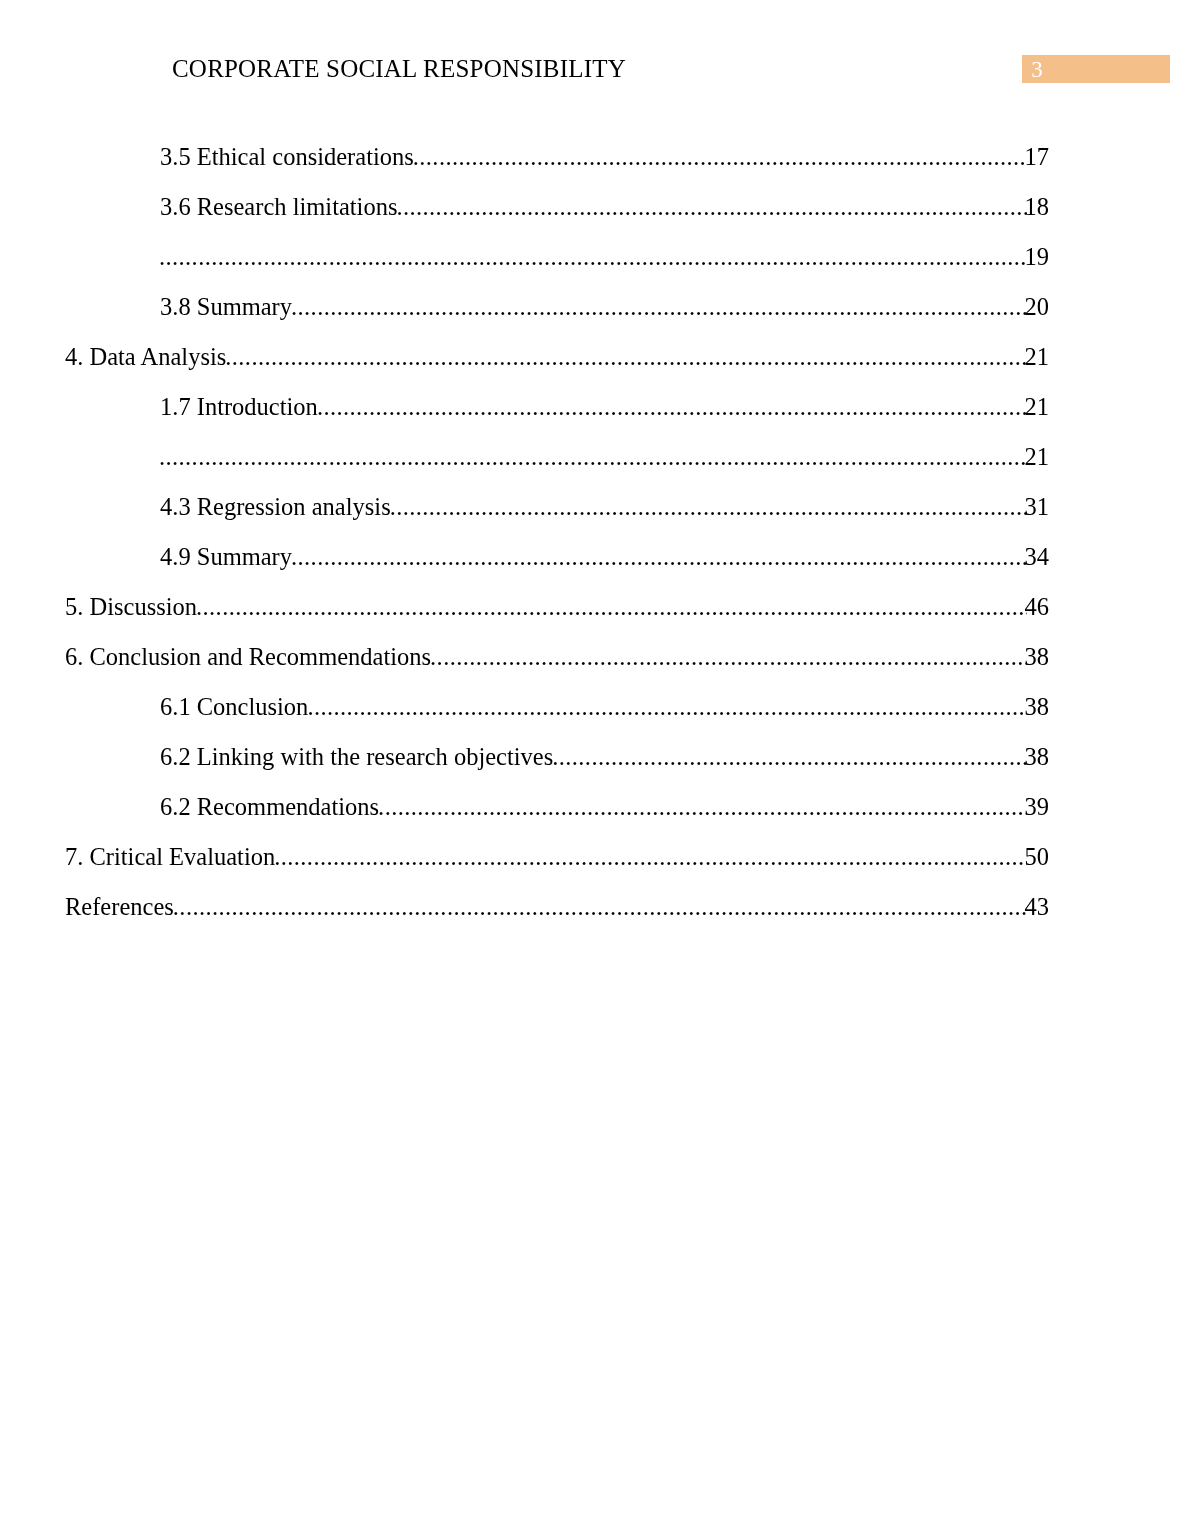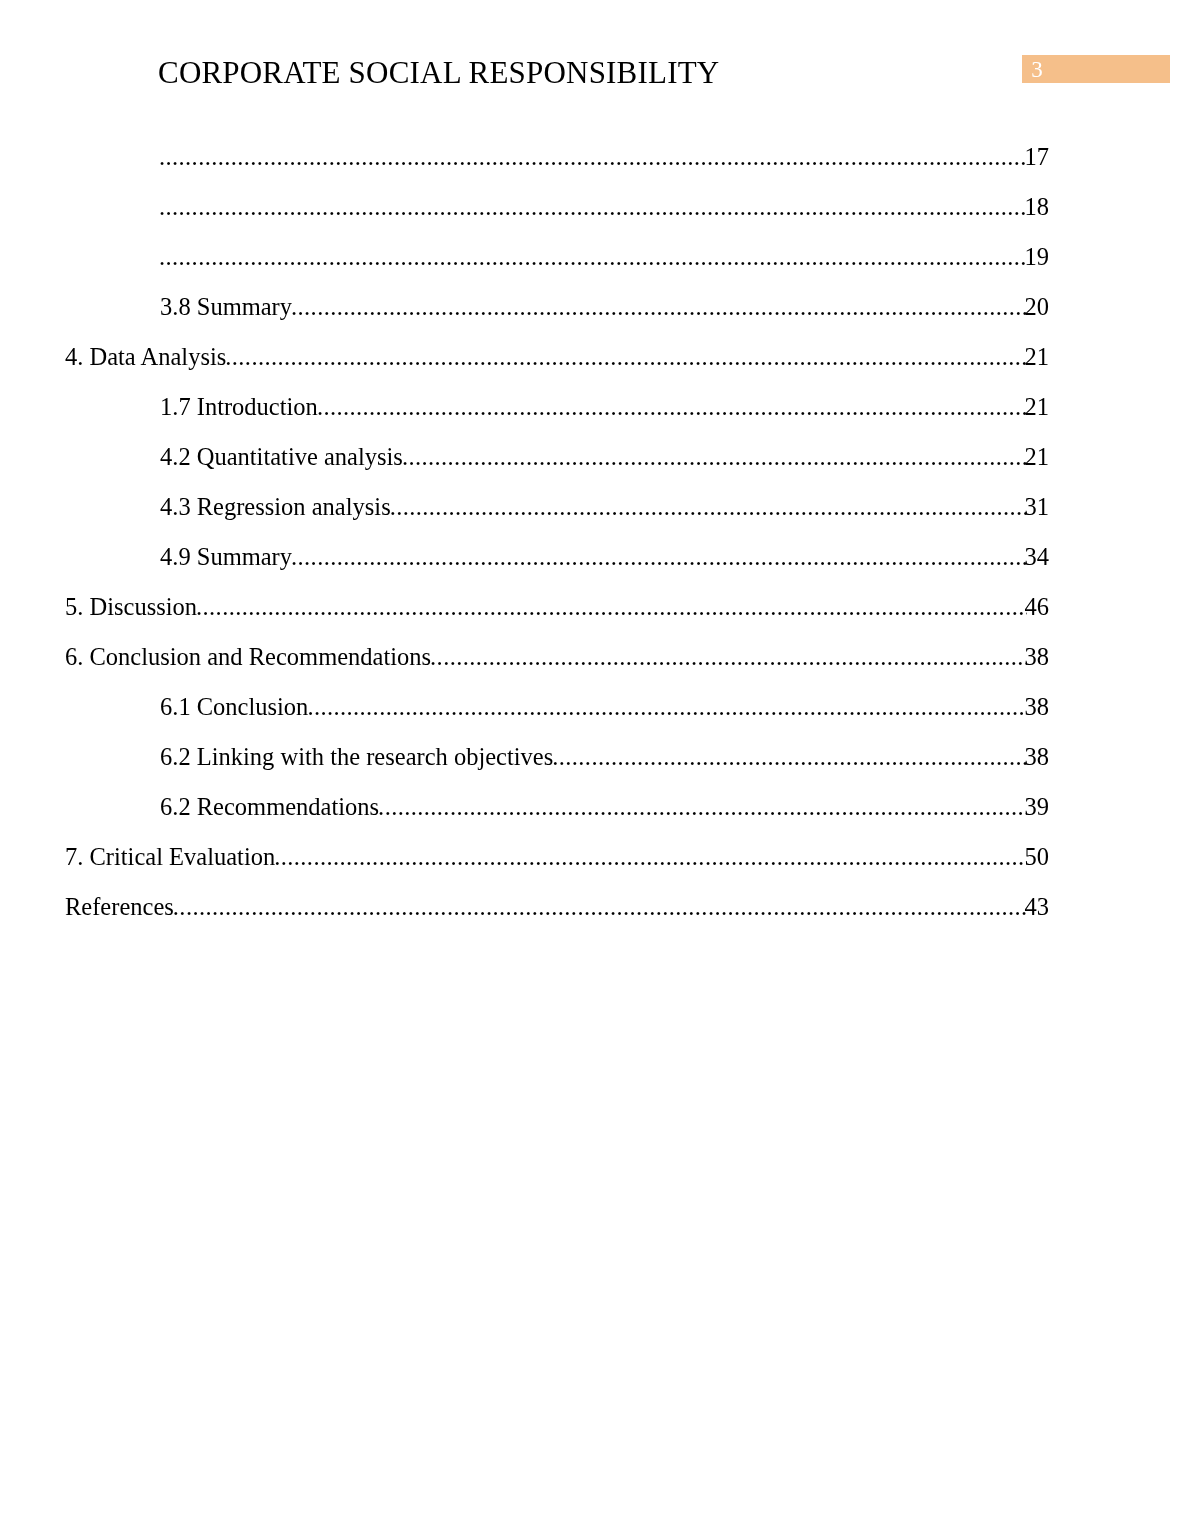--- a/index.html
+++ b/index.html
@@ -22,23 +22,23 @@
   }
   .header {
     position: absolute;
     top: 0;
     left: 0;
     width: 1190px;
     height: 110px;
   }
   .header-title {
     position: absolute;
-    left: 158px;
+    left: 172px;
     top: 55px;
-    font-size: 31px;
+    font-size: 25px;
     letter-spacing: 0.2px;
     white-space: nowrap;
   }
   .page-number-band {
     position: absolute;
     right: 20px;
     top: 55px;
     width: 148px;
     height: 28px;
     background: #f5bf8a;
@@ -99,24 +99,26 @@
 <div class="page">
 
   <div class="header">
     <div class="header-title">CORPORATE SOCIAL RESPONSIBILITY</div>
     <div class="page-number-band"></div>
     <div class="page-number">3</div>
   </div>
 
   <div class="toc" id="toc-list">
       <div class="toc-entry level-2">
+        <span class="toc-label">3.5 Ethical considerations</span>
         <span class="toc-dots">........................................................................................................................................................</span>
         <span class="toc-page">17</span>
       </div>
       <div class="toc-entry level-2">
+        <span class="toc-label">3.6 Research limitations</span>
         <span class="toc-dots">........................................................................................................................................................</span>
         <span class="toc-page">18</span>
       </div>
       <div class="toc-entry level-2">
         <span class="toc-dots">........................................................................................................................................................</span>
         <span class="toc-page">19</span>
       </div>
       <div class="toc-entry level-2">
         <span class="toc-label">3.8 Summary</span>
         <span class="toc-dots">........................................................................................................................................................</span>
@@ -126,21 +128,20 @@
         <span class="toc-label">4. Data Analysis</span>
         <span class="toc-dots">........................................................................................................................................................</span>
         <span class="toc-page">21</span>
       </div>
       <div class="toc-entry level-2">
         <span class="toc-label">1.7 Introduction</span>
         <span class="toc-dots">........................................................................................................................................................</span>
         <span class="toc-page">21</span>
       </div>
       <div class="toc-entry level-2">
-        <span class="toc-label">4.2 Quantitative analysis</span>
         <span class="toc-dots">........................................................................................................................................................</span>
         <span class="toc-page">21</span>
       </div>
       <div class="toc-entry level-2">
         <span class="toc-label">4.3 Regression analysis</span>
         <span class="toc-dots">........................................................................................................................................................</span>
         <span class="toc-page">31</span>
       </div>
       <div class="toc-entry level-2">
         <span class="toc-label">4.9 Summary</span>

